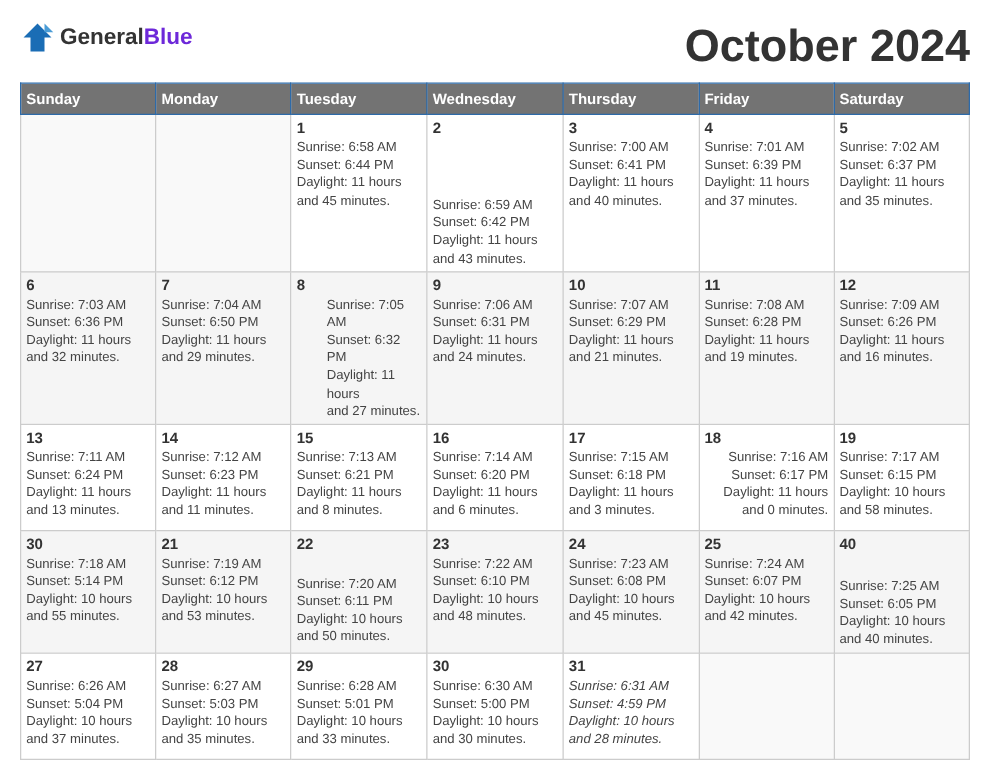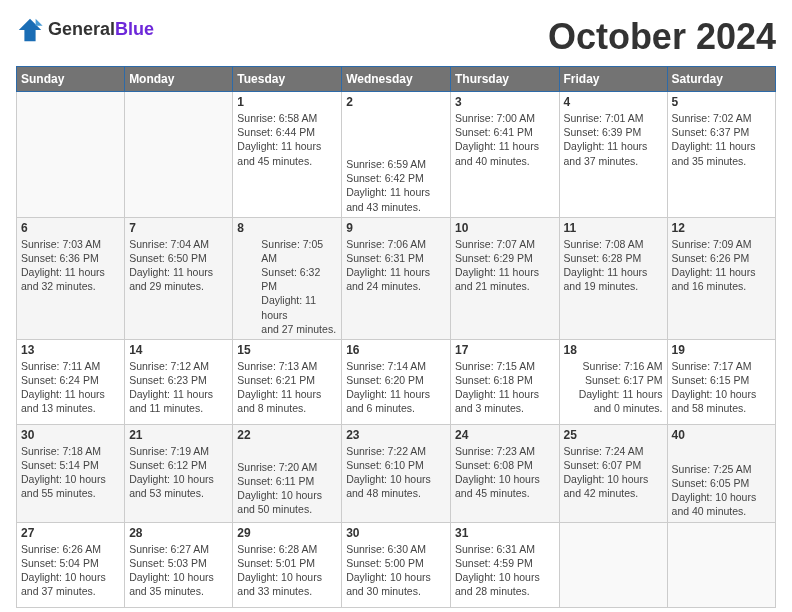--- a/index.html
+++ b/index.html
@@ -342,21 +342,21 @@
         </td>
         <td>
           <div class="day-num">30</div>
           <div class="day-info" style="white-space: pre-line;">Sunrise: 6:30 AM
 Sunset: 5:00 PM
 Daylight: 10 hours
 and 30 minutes.</div>
         </td>
         <td>
           <div class="day-num">31</div>
-          <div class="day-info" style="white-space: pre-line;">Sunrise: 6:31 AM
+          <div class="day-info" style="white-space: pre-line; font-style: italic;">Sunrise: 6:31 AM
 Sunset: 4:59 PM
 Daylight: 10 hours
 and 28 minutes.</div>
         </td>
         <td class="empty-cell"></td>
         <td class="empty-cell"></td>
       </tr>
     </tbody>
 </table>
 

